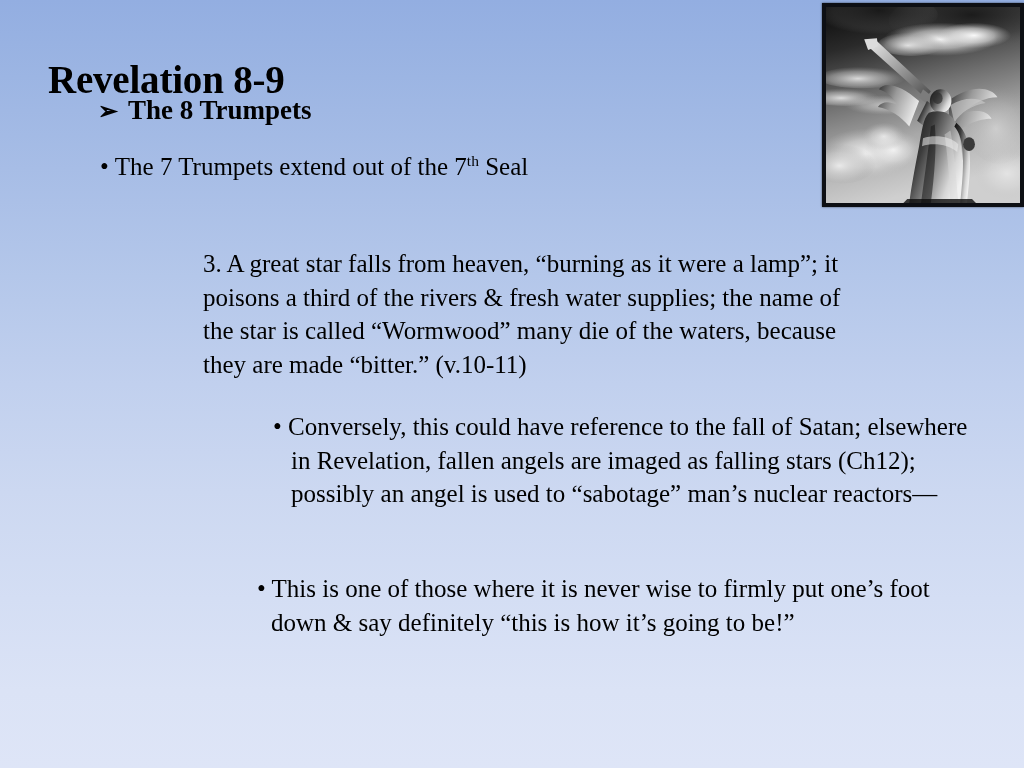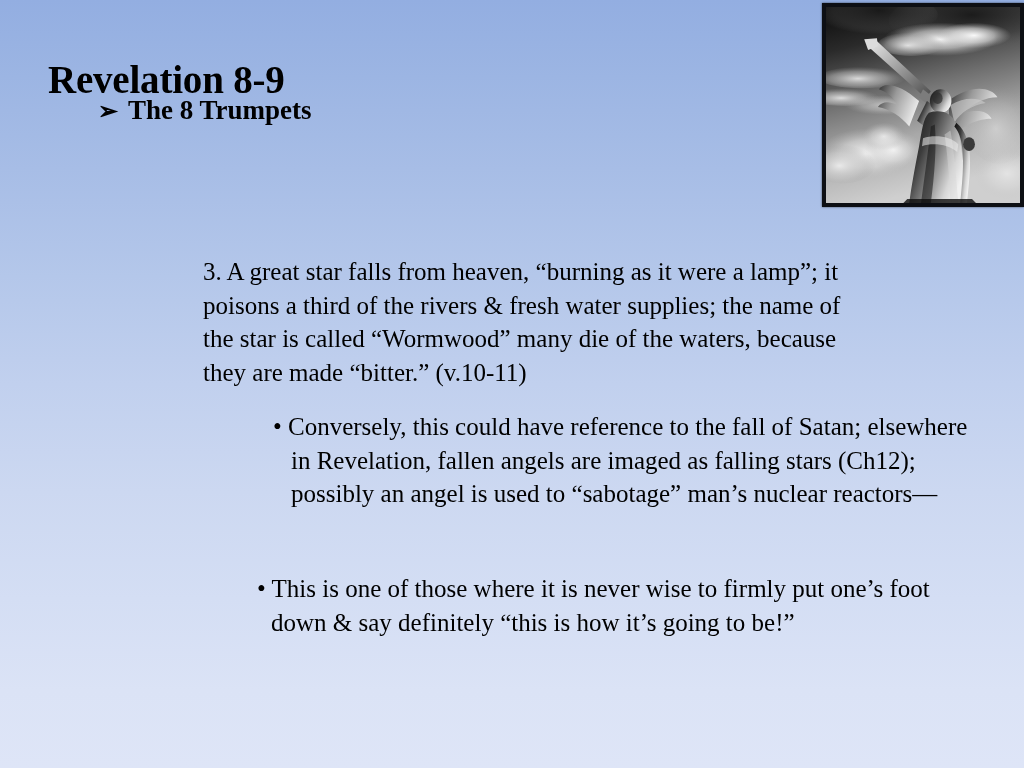--- a/index.html
+++ b/index.html
@@ -85,21 +85,21 @@
   
   .para {
     position: absolute;
     font-size: 25px;
     line-height: 1.34;
     text-align: left;
   }
 
   #para-star {
     left: 203px;
-    top: 230px;
+    top: 222px;
     width: 660px;
   }
 
   #para-conversely {
     left: 257px;
     top: 385px;
     width: 690px;
     text-indent: -18px;
     padding-left: 18px;
     margin-left: 16px;
@@ -137,20 +137,23 @@
 
 <div id="slide">
 
   <h1 id="title">Revelation 8-9</h1>
 
   <div id="subheading">
     <span class="arrow-bullet">➢</span>
     <span>The 8 Trumpets</span>
   </div>
 
+  <div id="lead-line">
+    <span class="dot">•</span><span>The 7 Trumpets extend out of the 7</span><sup>th</sup><span> Seal</span>
+  </div>
 
   <p class="para" id="para-star">3. A great star falls from heaven, “burning as it were a lamp”; it poisons a third of the rivers &amp; fresh water supplies; the name of the star is called “Wormwood” many die of the waters, because they are made “bitter.” (v.10-11)</p>
 
   <p class="para" id="para-conversely">•  Conversely, this could have reference to the fall of Satan; elsewhere in Revelation, fallen angels are imaged as falling stars (Ch12); possibly an angel is used to “sabotage” man’s nuclear reactors—</p>
 
   <p class="para" id="para-firmly">• This is one of those where it is never wise to firmly put one’s foot down &amp; say definitely “this is how it’s going to be!”</p>
 
   <div id="photo">
     <svg viewBox="0 0 200 200" preserveAspectRatio="xMidYMid slice" aria-hidden="true">
       <defs>

